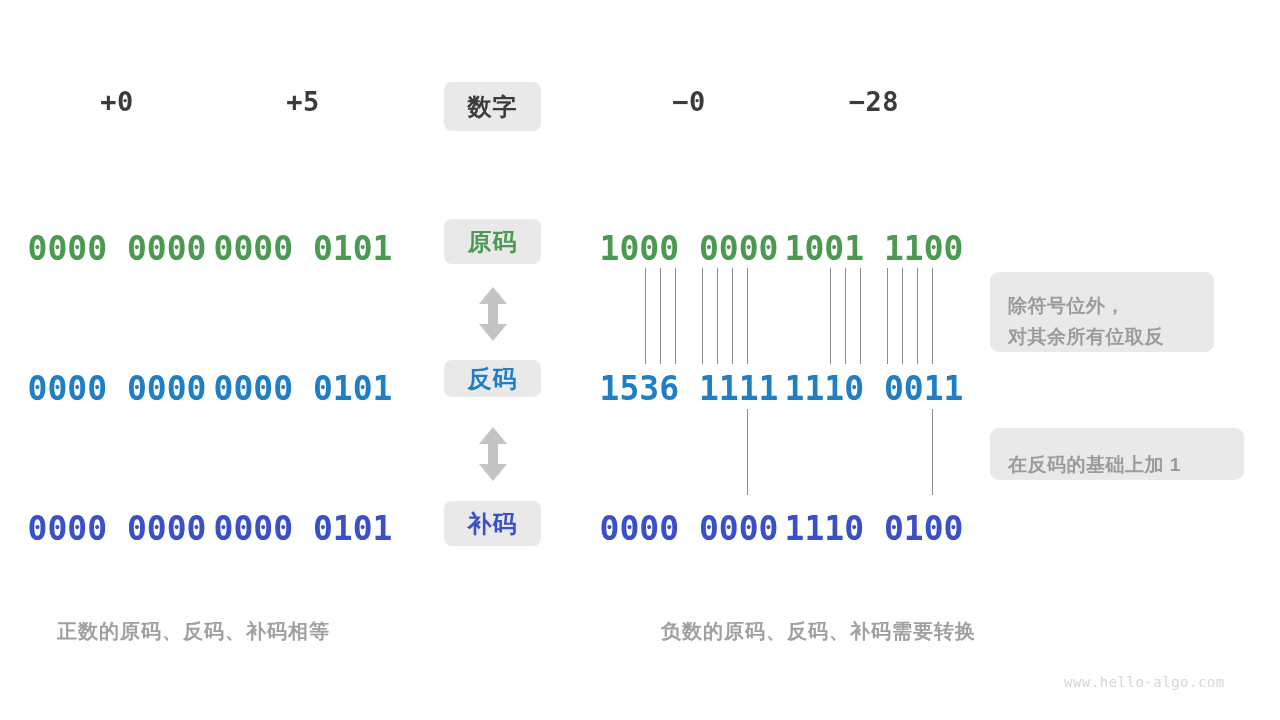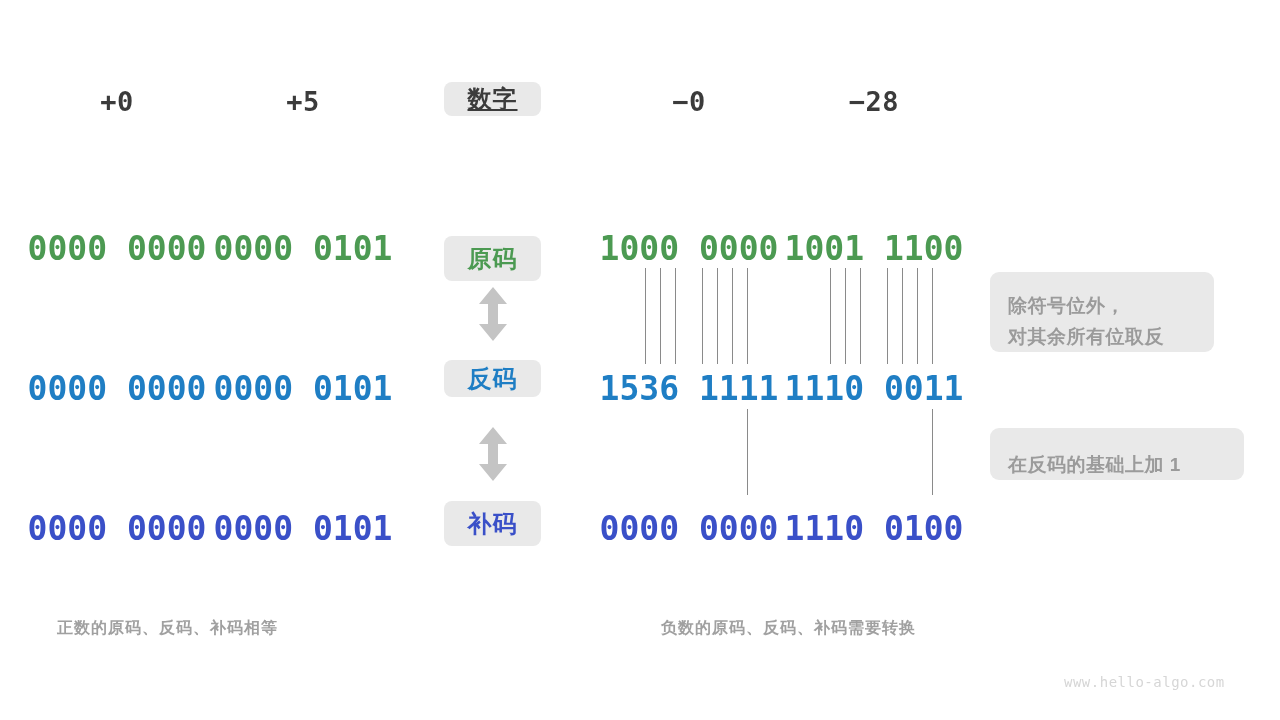--- a/index.html
+++ b/index.html
@@ -92,21 +92,21 @@
     flex-direction: column;
     justify-content: flex-end;
     padding: 0 18px;
     box-sizing: border-box;
     letter-spacing: 0.5px;
   }
 
   
   .caption {
     color: #a0a0a0;
-    font-size: 16px;
+    font-size: 20px;
     font-weight: bold;
     letter-spacing: 1px;
   }
 
   
   .watermark {
     font-family: "DejaVu Sans Mono", monospace;
     font-size: 14px;
     color: #d6d6d6;
     letter-spacing: 0.5px;
@@ -114,27 +114,27 @@
 </style>
 </head>
 <body>
 
 <div class="canvas">
 
   <div class="cell num-head" style="left:57px;  top:86px; width:120px;">+0</div>
 
   <div class="cell num-head" style="left:243px; top:86px; width:120px;">+5</div>
 
-  <div class="cell chip chip-dark" style="left:444px; top:82px; width:97px; height:34px;text-decoration:underline;">数字</div>
+  <div class="cell chip chip-dark" style="left:444px; top:82px; width:97px; height:49px;">数字</div>
 
   <div class="cell num-head" style="left:629px; top:86px; width:120px;">−0</div>
 
   <div class="cell num-head" style="left:814px; top:86px; width:120px;">−28</div>
 
-  <div class="cell chip chip-green" style="left:444px; top:219px; width:97px; height:45px;margin-top:17px;">原码</div>
+  <div class="cell chip chip-green" style="left:444px; top:219px; width:97px; height:45px;">原码</div>
 
   <div class="cell bits c-green" style="left:27px;  top:229px; width:180px;">0000 0000</div>
   <div class="cell bits c-green" style="left:213px; top:229px; width:180px;">0000 0101</div>
   <div class="cell bits c-green" style="left:599px; top:229px; width:180px;">1000 0000</div>
   <div class="cell bits c-green" style="left:784px; top:229px; width:180px;">1001 1100</div>
 
   <div class="cell chip chip-blue" style="left:444px; top:360px; width:97px; height:37px;">反码</div>
 
   <div class="cell bits c-blue" style="left:27px;  top:369px; width:180px;">0000 0000</div>
   <div class="cell bits c-blue" style="left:213px; top:369px; width:180px;">0000 0101</div>

